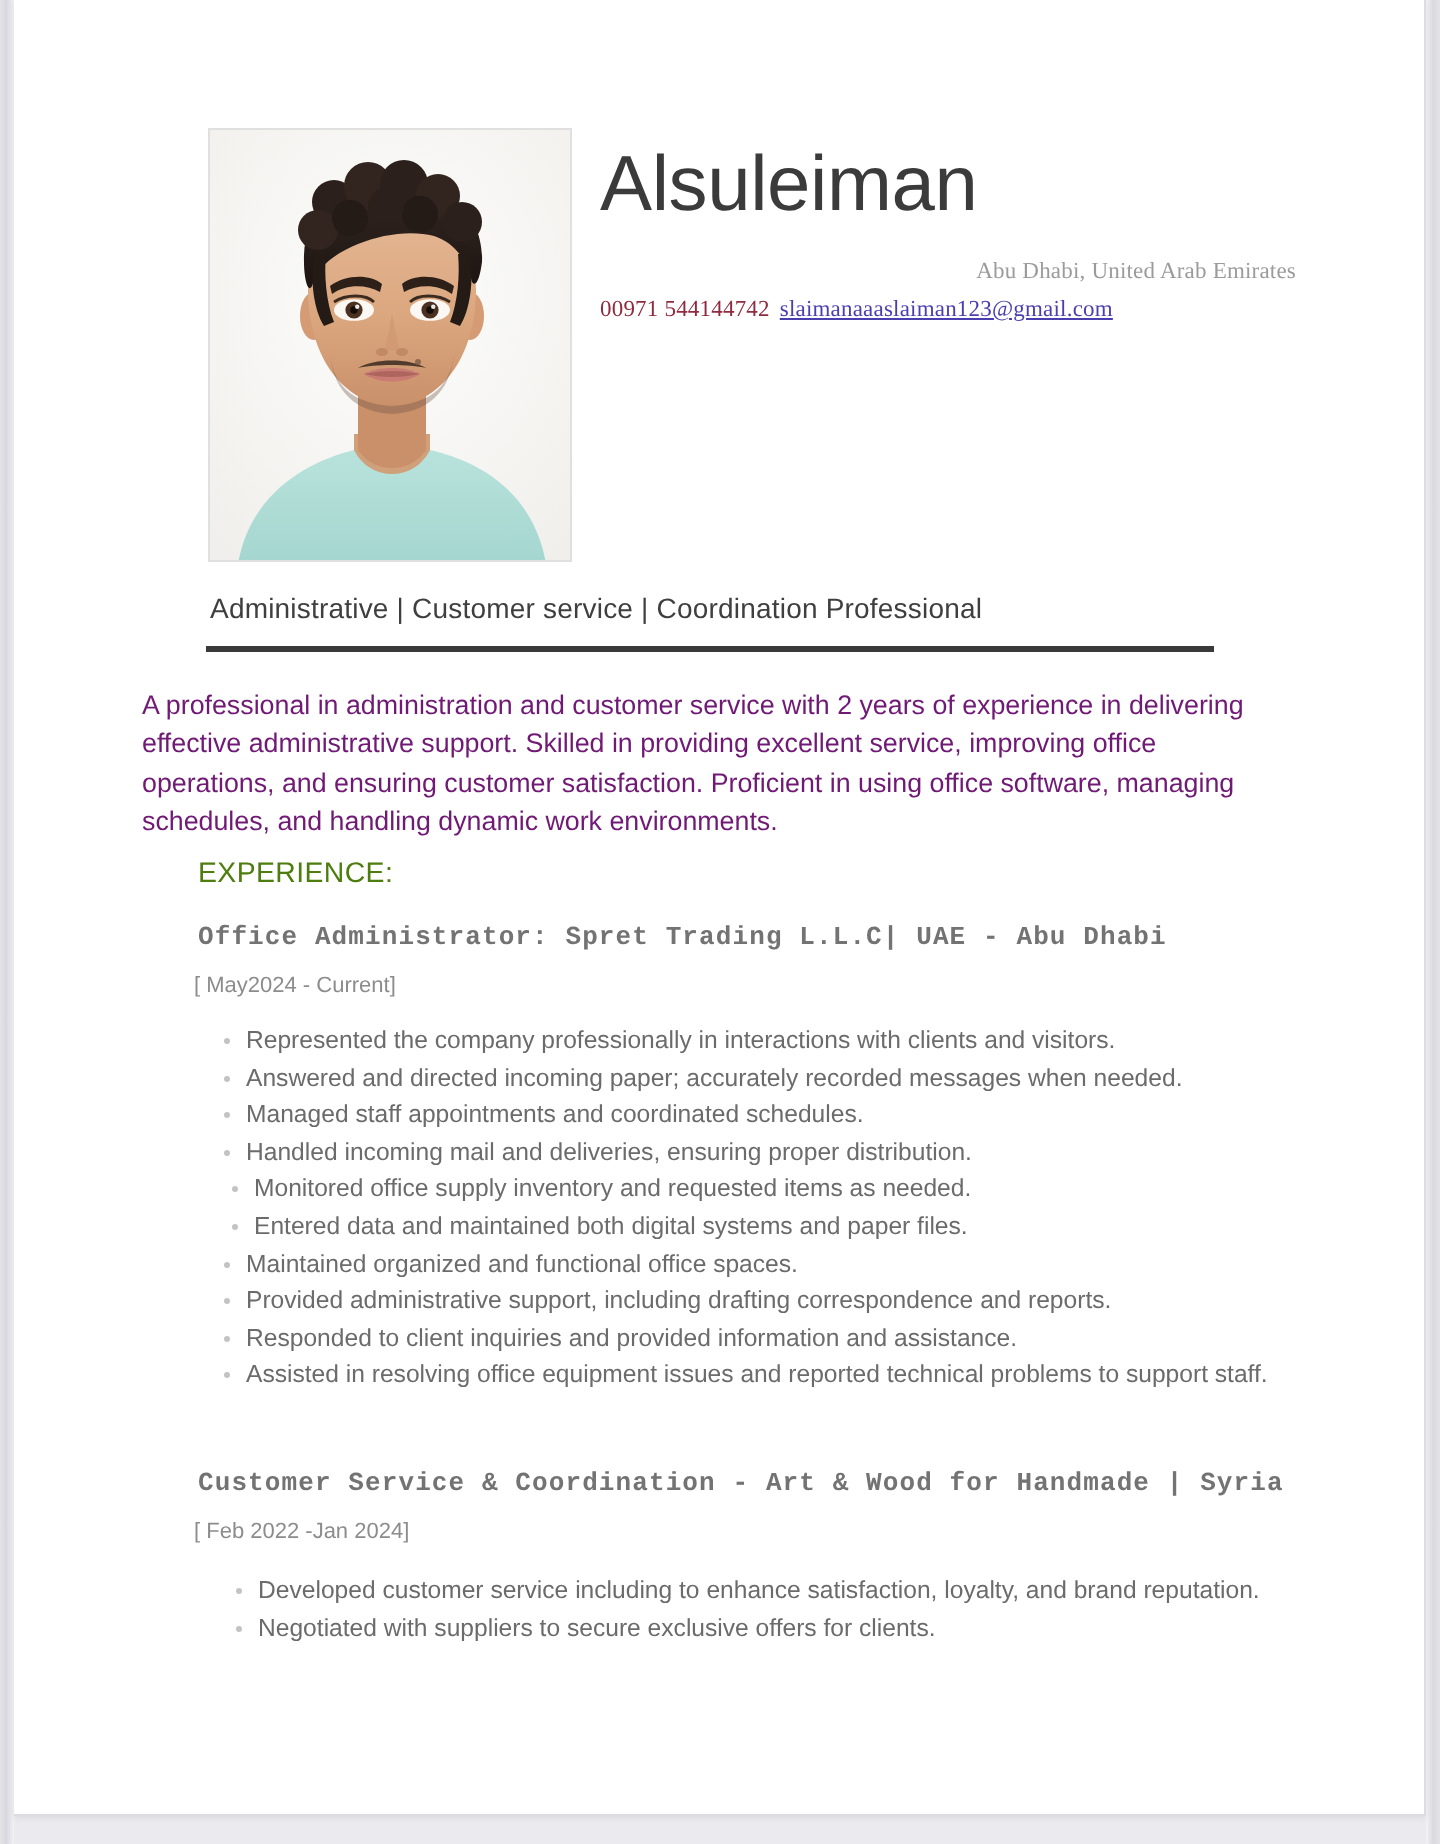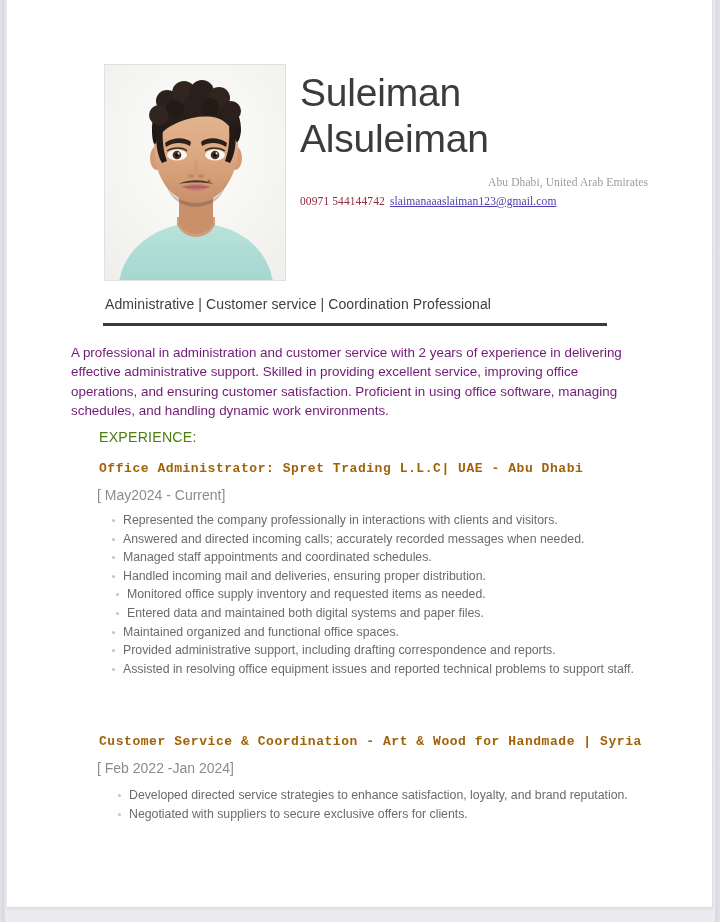--- a/index.html
+++ b/index.html
@@ -146,26 +146,26 @@
     font-size: 14.2px;
     color: #4d7c0f;
     letter-spacing: 0.2px;
   }
 
   .job { position: absolute; left: 0; width: 706px; }
   .job-title {
     font-family: "Liberation Mono", monospace;
     font-size: 13px;
     font-weight: bold;
-    color: #a16207;
+    color: #737373;
     letter-spacing: 0.55px;
     white-space: nowrap;
   }
   .job-dates {
-    font-size: 14px;
+    font-size: 11px;
     color: #8c8c8c;
     margin-top: 9px;
   }
   .bullets {
     list-style: none;
     margin: 0;
     padding: 0;
   }
   .bullets li {
     position: relative;
@@ -283,56 +283,56 @@
 
             <path d="M77 122 C84 118 98 118 105 122 C98 127 84 127 77 122 Z" fill="#c97c74"></path>
             <path d="M77 122 C86 120 96 120 105 122 C96 124 86 124 77 122 Z" fill="#a85f58" opacity="0.8"></path>
 
             <path d="M60 112 C62 132 74 141 91 142 C108 141 120 132 122 112 C120 130 108 137 91 138 C74 137 62 130 60 112 Z" fill="#6b5142" opacity="0.35"></path>
             <circle cx="104" cy="116" r="1.5" fill="#7a5b43" opacity="0.8"></circle>
           </svg>
         </div>
 
         <div class="identity">
-          <div class="name-line">Suleiman</div>
           <div class="name-line">Alsuleiman</div>
           <div class="location">Abu Dhabi, United Arab Emirates</div>
           <div class="contact-line">
             <span class="phone">00971 544144742</span><span class="email">slaimanaaaslaiman123@gmail.com</span>
           </div>
         </div>
       </div>
 
       <div class="headline">Administrative | Customer service | Coordination Professional</div>
       <div class="rule"></div>
 
       <div class="summary">A professional in administration and customer service with 2 years of experience in delivering effective administrative support. Skilled in providing excellent service, improving office operations, and ensuring customer satisfaction. Proficient in using office software, managing schedules, and handling dynamic work environments.</div>
 
       <div class="section-title">EXPERIENCE:</div>
 
       <div class="job" id="job-1">
         <div class="job-title">Office Administrator: Spret Trading L.L.C| UAE - Abu Dhabi</div>
         <div class="job-dates">[ May2024 - Current]</div>
         <ul class="bullets">
           <li>Represented the company professionally in interactions with clients and visitors.</li>
-          <li>Answered and directed incoming calls; accurately recorded messages when needed.</li>
+          <li>Answered and directed incoming paper; accurately recorded messages when needed.</li>
           <li>Managed staff appointments and coordinated schedules.</li>
           <li>Handled incoming mail and deliveries, ensuring proper distribution.</li>
           <li class="indent">Monitored office supply inventory and requested items as needed.</li>
           <li class="indent">Entered data and maintained both digital systems and paper files.</li>
           <li>Maintained organized and functional office spaces.</li>
           <li>Provided administrative support, including drafting correspondence and reports.</li>
+          <li>Responded to client inquiries and provided information and assistance.</li>
           <li>Assisted in resolving office equipment issues and reported technical problems to support staff.</li>
         </ul>
       </div>
 
       <div class="job" id="job-2">
         <div class="job-title">Customer Service &amp; Coordination - Art &amp; Wood for Handmade | Syria</div>
         <div class="job-dates">[ Feb 2022 -Jan 2024]</div>
         <ul class="bullets">
-          <li>Developed directed service strategies to enhance satisfaction, loyalty, and brand reputation.</li>
+          <li>Developed customer service including to enhance satisfaction, loyalty, and brand reputation.</li>
           <li>Negotiated with suppliers to secure exclusive offers for clients.</li>
         </ul>
       </div>
 
     </div>
   </div>
 </div>
 
 </body></html>

